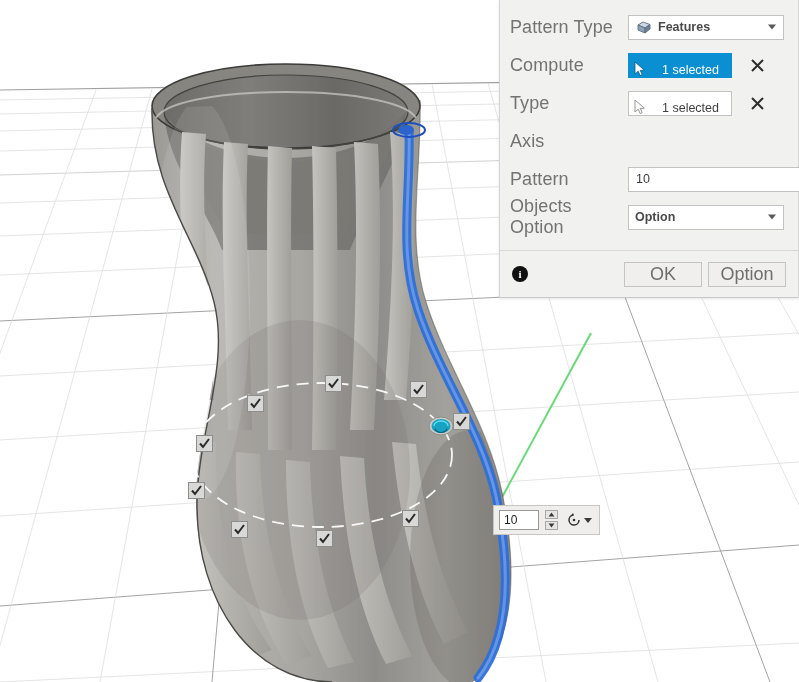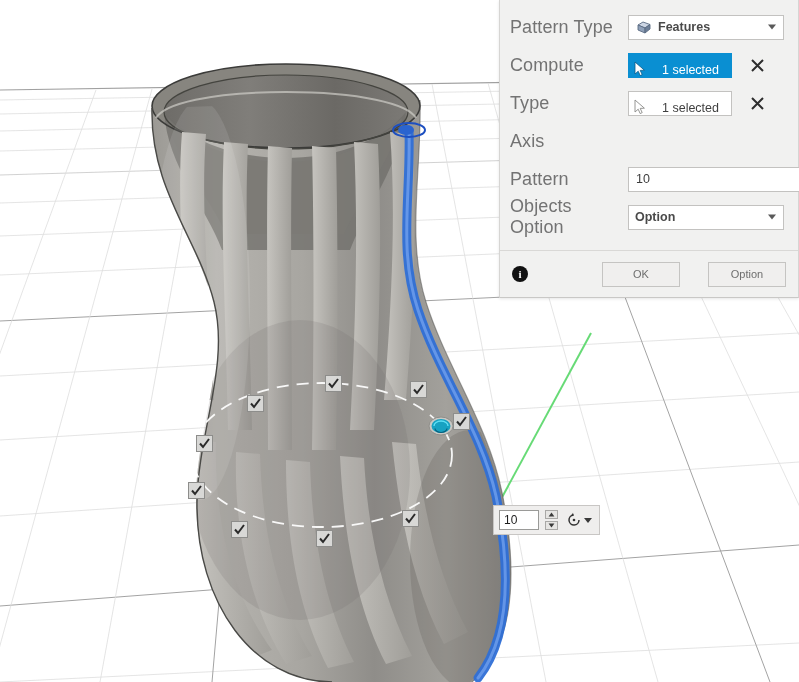--- a/index.html
+++ b/index.html
@@ -242,26 +242,26 @@
     padding: 0 12px 0 12px;
     background: #f1f1f0;
   }
   #dialog-footer .spacer { flex: 1 1 auto; }
   .dlg-btn {
     width: 78px;
     height: 25px;
     background: #f0efee;
     border: 1px solid #c5c4c2;
     box-sizing: border-box;
-    font-size: 11px;
+    font-size: 18px;
     color: #6e6e6e;
     display: flex;
     align-items: center;
     justify-content: center;
-    margin-left: 28px;
+    margin-left: 6px;
     font-family: "Liberation Sans", sans-serif;
   }
   .info-dot {
     width: 16px; height: 16px;
     border-radius: 50%;
     background: #111111;
     color: #ffffff;
     font-size: 11px;
     font-weight: bold;
     display: flex;

